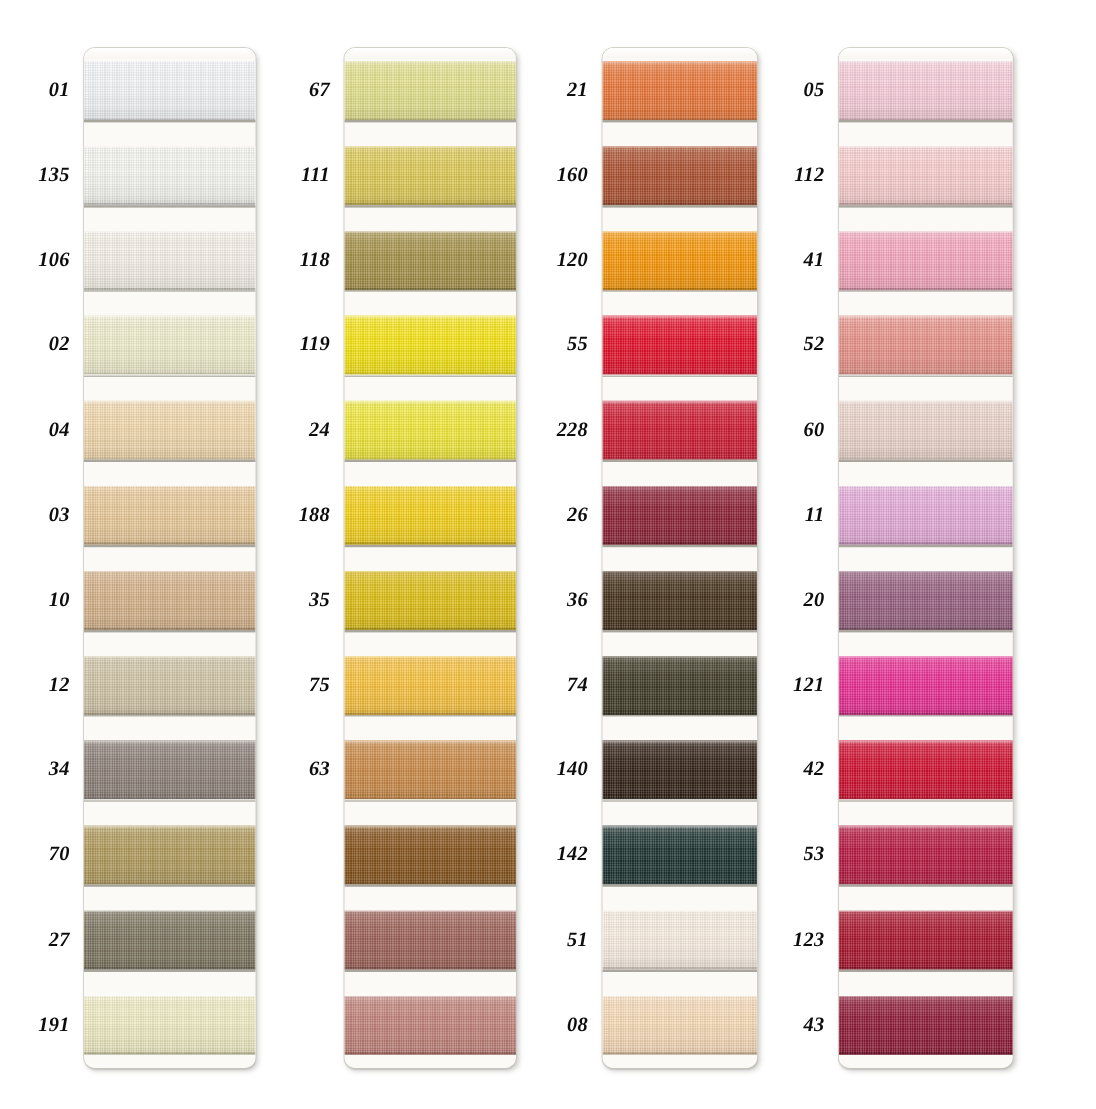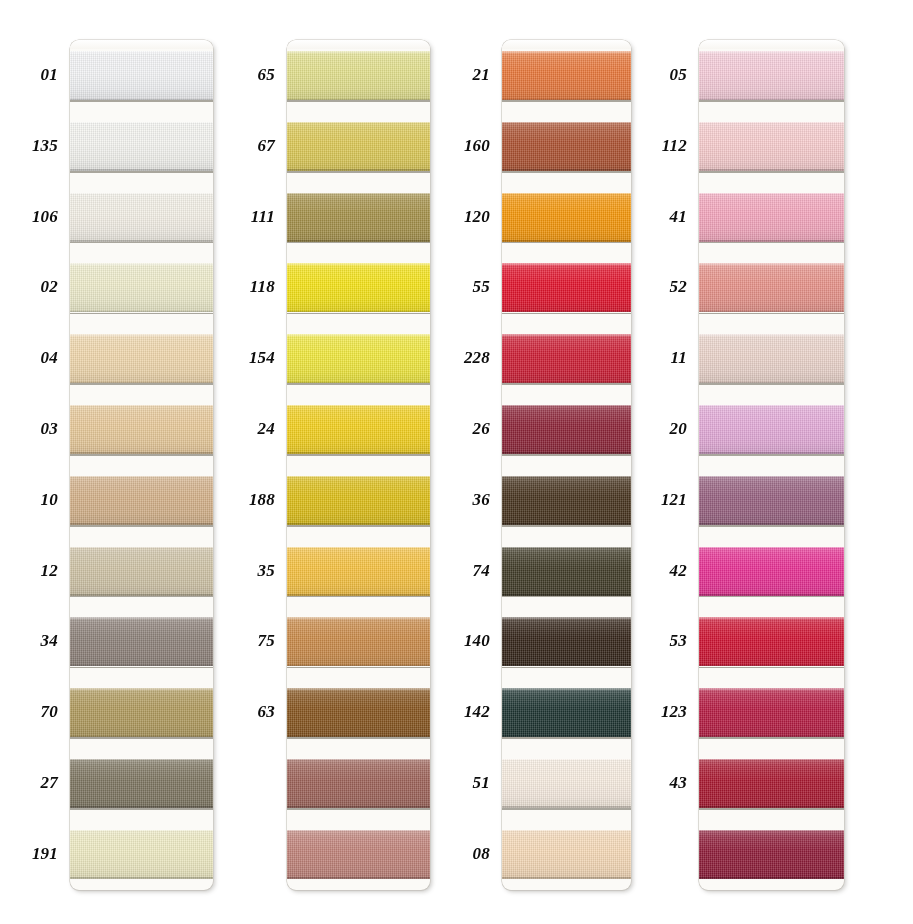--- a/index.html
+++ b/index.html
@@ -283,33 +283,30 @@
             <div class="weave"></div>
             <div class="edge-top"></div>
             <div class="edge-bot"></div>
           </div>
         </div>
       </div>
     </div>
     <div class="column col-2">
       <div class="label-gutter">
         <div class="row">
-          <div class="row-label">65</div>
-        </div>
-        <div class="row">
           <div class="row-label">67</div>
         </div>
         <div class="row">
           <div class="row-label">111</div>
         </div>
         <div class="row">
           <div class="row-label">118</div>
         </div>
         <div class="row">
-          <div class="row-label">154</div>
+          <div class="row-label">119</div>
         </div>
         <div class="row">
           <div class="row-label">24</div>
         </div>
         <div class="row">
           <div class="row-label">188</div>
         </div>
         <div class="row">
           <div class="row-label">35</div>
         </div>
@@ -563,20 +560,23 @@
         <div class="row">
           <div class="row-label">112</div>
         </div>
         <div class="row">
           <div class="row-label">41</div>
         </div>
         <div class="row">
           <div class="row-label">52</div>
         </div>
         <div class="row">
+          <div class="row-label">60</div>
+        </div>
+        <div class="row">
           <div class="row-label">11</div>
         </div>
         <div class="row">
           <div class="row-label">20</div>
         </div>
         <div class="row">
           <div class="row-label">121</div>
         </div>
         <div class="row">
           <div class="row-label">42</div>

